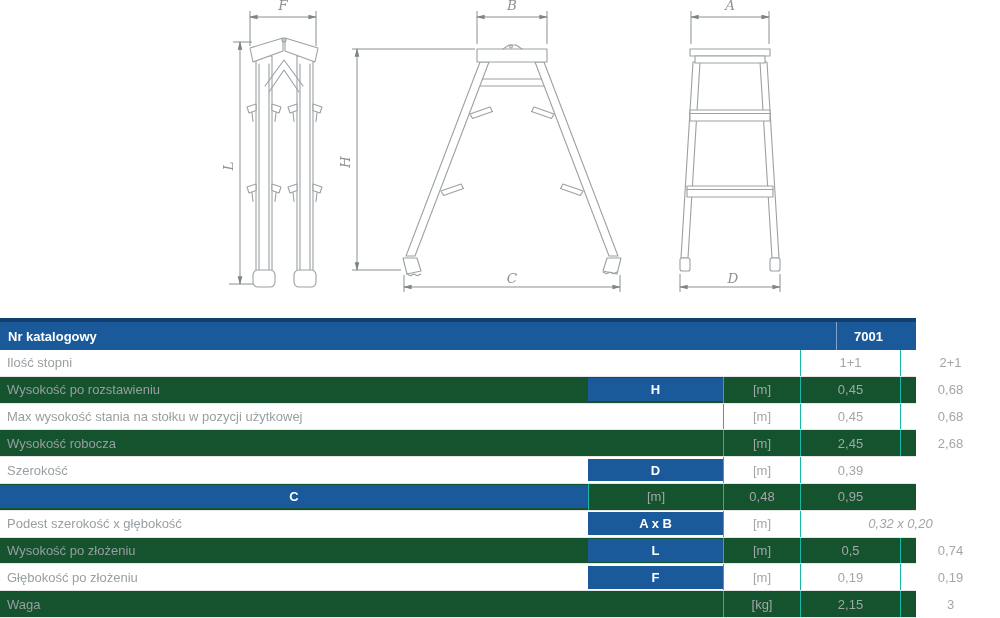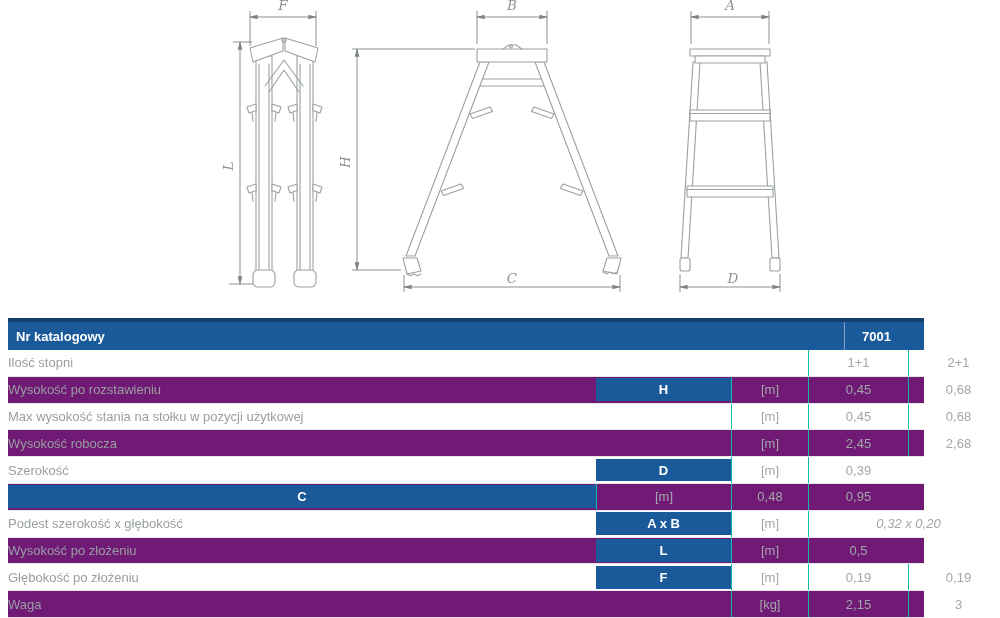--- a/index.html
+++ b/index.html
@@ -7,36 +7,36 @@
     width:1000px;height:618px;position:relative;overflow:hidden;
     background:#ffffff;
     font-family:"Liberation Sans", sans-serif;
   }
   #drawings{position:absolute;left:0;top:0;}
   .ln{fill:none;stroke:#9ba1a4;stroke-width:1.1;stroke-linejoin:round;stroke-linecap:round;}
   .fil{fill:#ffffff;stroke:#9ba1a4;stroke-width:1.1;stroke-linejoin:round;}
   .dim{fill:none;stroke:#7d8387;stroke-width:0.9;}
   .dimtxt{font-family:"DejaVu Serif", serif;font-style:italic;font-size:13.5px;fill:#8d9296;}
 
-  #spec-table{position:absolute;left:8px;top:318px;width:916px;}
+  #spec-table{position:absolute;left:0;top:318px;width:916px;}
   .thead{
     height:32px;box-sizing:border-box;border-top:4px solid #123f6d;
     background:#1a5a9b;display:grid;grid-template-columns:800px 100px 100px;
     color:#ffffff;font-weight:bold;font-size:13px;
   }
   .thead .h-label{display:flex;align-items:center;padding-left:8px;}
   .thead .h-col{display:flex;align-items:center;justify-content:center;border-left:1px solid rgba(255,255,255,0.45);margin-left:36px;}
   .trow{
     height:26.8px;box-sizing:border-box;display:grid;
     grid-template-columns:588px 135px 77px 100px 100px;
     background:#ffffff;border-bottom:1px solid #e6e6e6;
     font-size:13px;color:#989ea2;
   }
-  .trow.alt{background:#701a75;}
-  .cell-label{display:flex;align-items:center;padding-left:0;}
+  .trow.alt{background:#14532d;}
+  .cell-label{display:flex;align-items:center;padding-left:7px;}
   .cell-badge{display:flex;align-items:stretch;padding:1.5px 0;}
   .badge{
     flex:1;display:flex;align-items:center;justify-content:center;
     background:#1a5a9b;color:#ffffff;font-weight:bold;font-size:13px;
   }
   .badge:empty{display:none;}
   .cell-unit,.cell-v,.cell-vspan{
     display:flex;align-items:center;justify-content:center;
     border-left:1px solid #14b8a6;color:#a2a6a9;
   }
@@ -232,20 +232,21 @@
     <div class="cell-vspan">0,32 x 0,20</div>
   </div>
 
   <div class="trow alt">
     <div class="cell-label">Wysokość po złożeniu</div>
     <div class="cell-badge">
         <div class="badge">L</div>
       </div>
     <div class="cell-unit">[m]</div>
     <div class="cell-v">0,5</div>
+    <div class="cell-v">0,74</div>
   </div>
 
   <div class="trow">
     <div class="cell-label">Głębokość po złożeniu</div>
     <div class="cell-badge">
         <div class="badge">F</div>
       </div>
     <div class="cell-unit">[m]</div>
     <div class="cell-v">0,19</div>
     <div class="cell-v">0,19</div>

